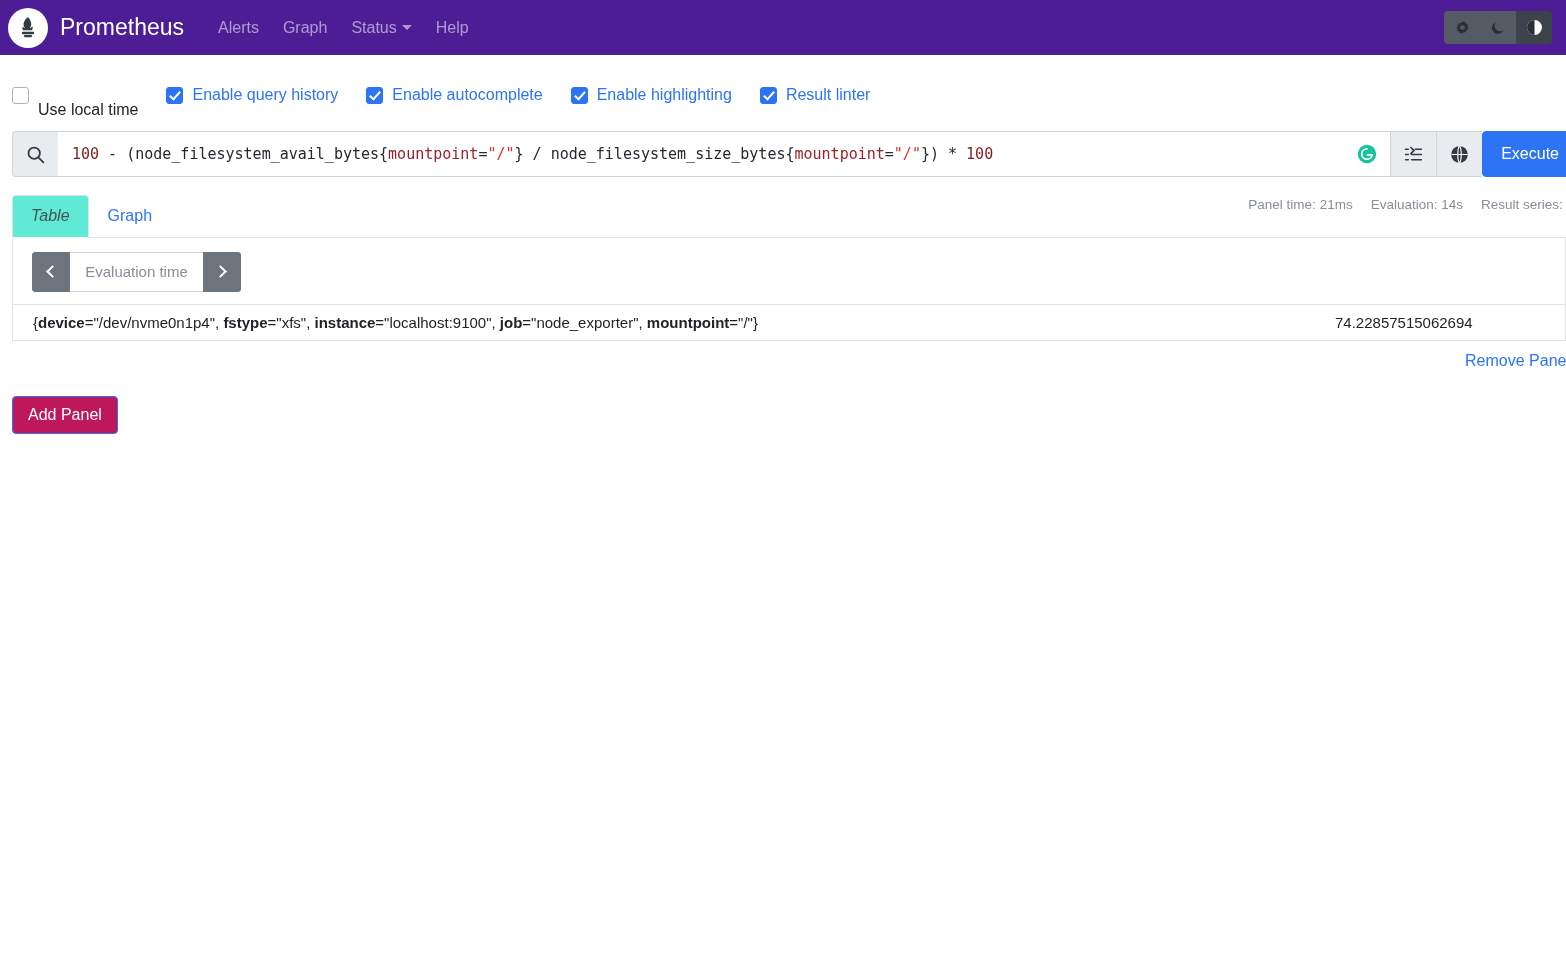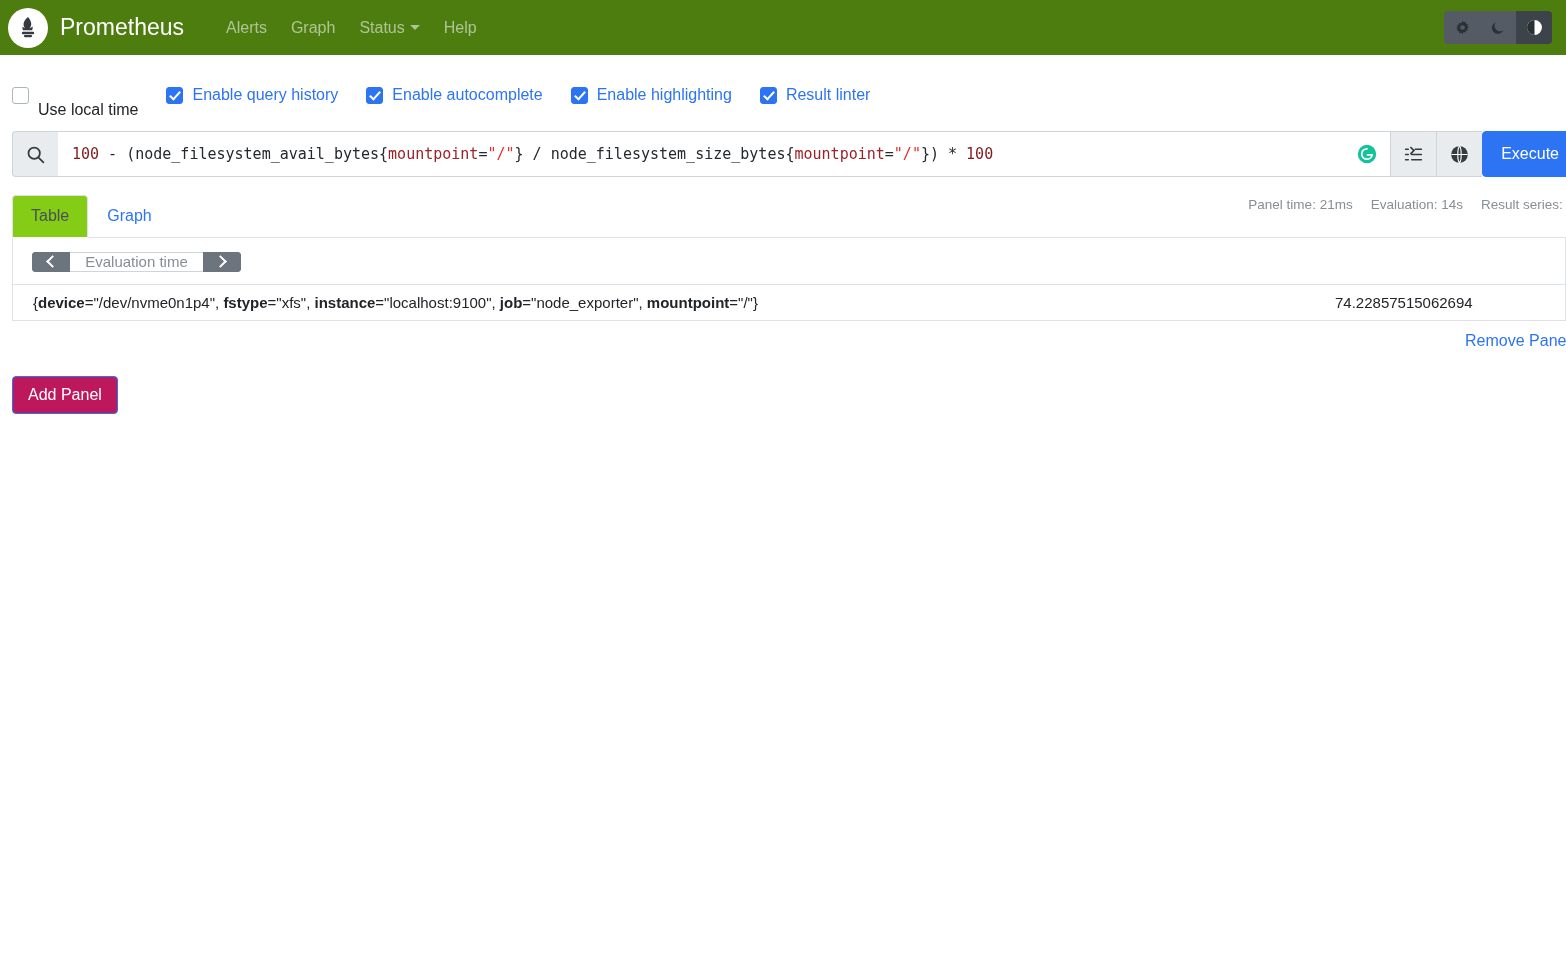--- a/index.html
+++ b/index.html
@@ -11,26 +11,25 @@
     background: #ffffff;
     font-family: "Liberation Sans", sans-serif;
     font-size: 16px;
     color: #212529;
     overflow: hidden;
   }
 
   
   .navbar {
     height: 55px;
-    background: #4d7c0f;
+    background: #4c1d95;
     display: flex;
     align-items: center;
     padding: 0 16px 0 8px;
     position: relative;
-    gap: 8px;
   }
   .brand-wrap {
     display: flex;
     align-items: center;
     gap: 12px;
     margin-right: 22px;
   }
   .logo {
     width: 40px;
     height: 40px;
@@ -206,22 +205,23 @@
     padding: 10px 18px;
     font-size: 16px;
     cursor: pointer;
     border: 1px solid transparent;
     border-radius: 4px 4px 0 0;
     margin-bottom: -1px;
     line-height: 1.3;
   }
   .tab.active {
     color: #495057;
-    background: #84cc16;
+    background: #5eead4;
     border-color: #dee2e6 #dee2e6 #fff;
+    font-style: italic;
   }
   .tab.inactive { color: #2d74f4; }
   .stats {
     position: absolute;
     right: -8px;
     top: 2px;
     display: flex;
     gap: 18px;
     font-size: 13.5px;
     color: #868e96;
@@ -234,21 +234,21 @@
     border-bottom: 1px solid #dee2e6;
     padding: 14px 0 0 0;
     width: 1554px;
     margin-left: 0;
   }
 
   
   .eval-wrap { padding: 0 0 12px 19px; }
   .eval-group {
     display: inline-flex;
-    height: 20px;
+    height: 40px;
     border-radius: 4px;
     overflow: hidden;
   }
   .eval-nav {
     width: 38px;
     background: #6c757d;
     border: 1px solid #6c757d;
     display: flex;
     align-items: center;
     justify-content: center;

